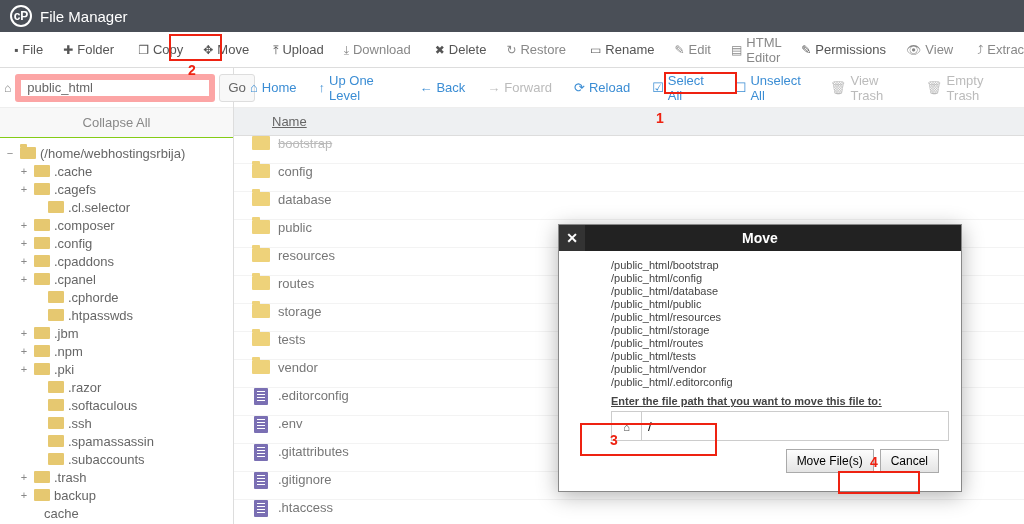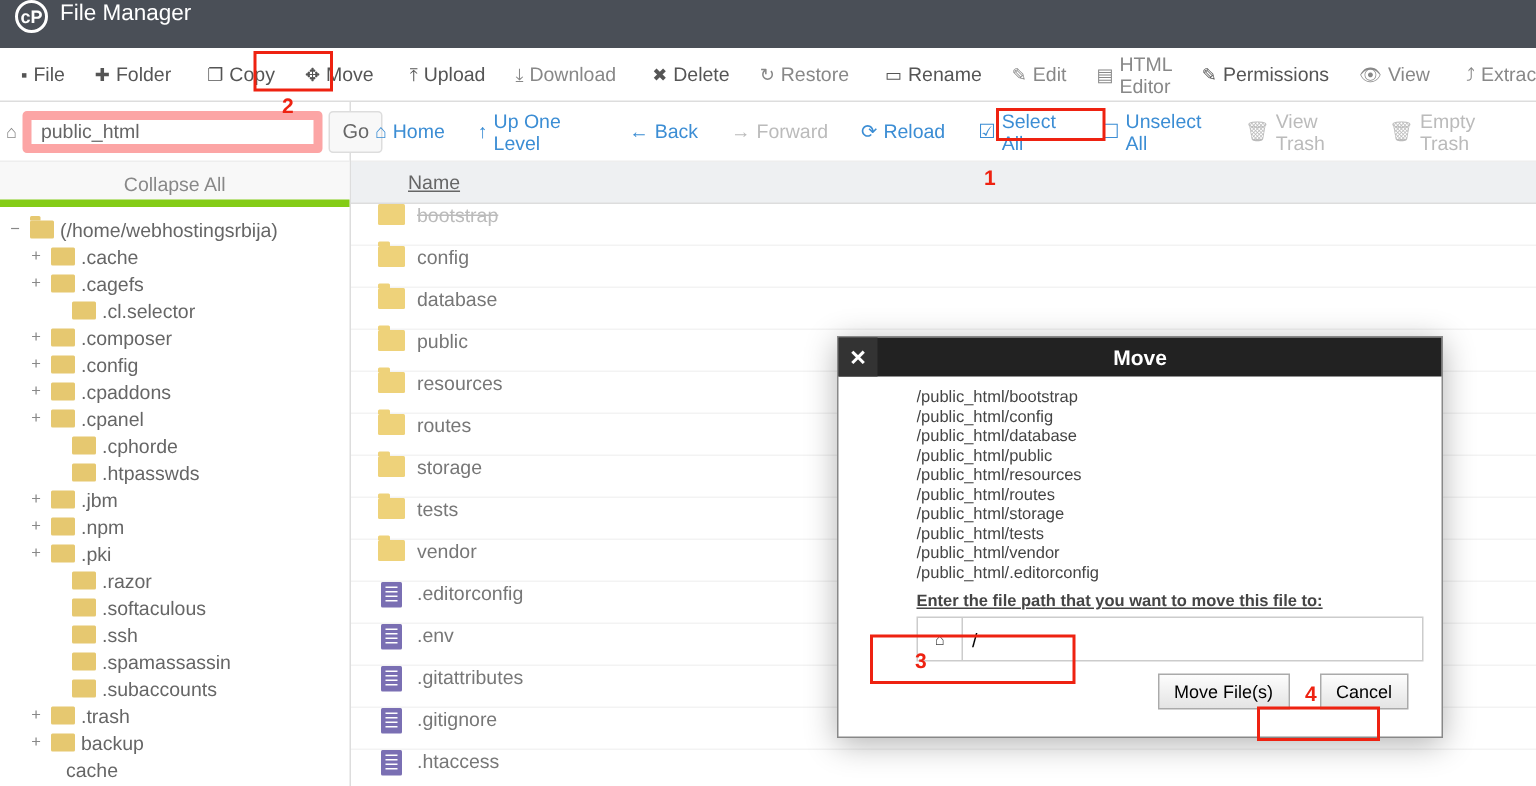--- a/index.html
+++ b/index.html
@@ -1,29 +1,29 @@
 <!DOCTYPE html>
 <html><head>
   <meta charset="utf-8">
   <style>
     * { margin:0; padding:0; box-sizing:border-box; font-family:Arial,sans-serif; }
     body { width:1024px; height:524px; overflow:hidden; background:#fff; font-size:13px; color:#555; position:relative; }
-    .topbar { background:#4a4f57; color:#fff; height:32px; display:flex; padding:0 10px; font-size:15px; }
+    .topbar { background:#4a4f57; color:#fff; height:32px; display:flex; align-items:center; padding:0 10px; font-size:15px; }
     .topbar .logo { width:22px; height:22px; border:2px solid #fff; border-radius:50%; margin-right:8px; display:inline-flex; align-items:center; justify-content:center; font-size:12px; font-weight:bold; }
     .toolbar1 { background:#fff; border-bottom:1px solid #ddd; height:36px; display:flex; align-items:center; padding:0 4px; }
     .tb1-item { padding:0 10px; height:36px; display:flex; align-items:center; color:#888; cursor:pointer; gap:4px; }
     .tb1-item.dk { color:#555; }
     .divider { width:1px; height:22px; background:#ddd; margin:0 2px; }
     .mainrow { display:flex; height:calc(524px - 32px - 36px); }
     .leftcol { width:234px; border-right:1px solid #ddd; display:flex; flex-direction:column; }
     .pathbar { height:40px; display:flex; align-items:center; padding:4px; gap:4px; border-bottom:1px solid #eee; }
     .home-ic { width:24px; text-align:center; color:#888; }
     .path-in { flex:1; height:28px; border:6px solid #fca5a5; border-radius:3px; padding:0 6px; font-size:13px; color:#666; background:#fff; }
     .go-btn { height:28px; padding:0 8px; border:1px solid #ddd; border-radius:3px; background:#f8f8f8; color:#666; cursor:pointer; }
-    .collapse { height:30px; text-align:center; line-height:30px; color:#888; border-bottom:5px solid #84cc16; background:#f8f8f8; }
+    .collapse { height:30px; text-align:center; line-height:30px; color:#888; border-bottom:1px solid #84cc16; background:#f8f8f8; }
     .tree { flex:1; overflow:auto; padding:6px 4px; font-size:13px; }
     .tree-row { display:flex; align-items:center; height:18px; white-space:nowrap; color:#666; }
     .pl0{padding-left:0} .pl1{padding-left:14px} .pl2{padding-left:28px}
     .exp { width:12px; text-align:center; color:#888; font-size:11px; display:inline-block; }
     .fld { display:inline-block; width:16px; height:12px; background:#e6c870; margin:0 4px; border-radius:1px; position:relative; }
     .fld.open::before { content:""; position:absolute; left:0; top:-3px; width:7px; height:3px; background:#e6c870; border-radius:1px 1px 0 0; }
     .rightcol { flex:1; display:flex; flex-direction:column; overflow:hidden; }
     .toolbar2 { height:40px; display:flex; align-items:center; padding:0 6px; gap:2px; border-bottom:1px solid #eee; }
     .tb2-item { padding:0 10px; height:30px; display:flex; align-items:center; color:#bbb; cursor:pointer; gap:4px; border-radius:3px; }
     .tb2-item.blue { color:#3b8dd4; }
@@ -39,21 +39,21 @@
     .dlg-hd { background:#222; color:#fff; height:26px; display:flex; align-items:center; font-weight:bold; font-size:14px; }
     .dlg-close { width:26px; text-align:center; cursor:pointer; background:#333; height:26px; line-height:26px;}
     .dlg-title { flex:1; text-align:center; padding-right:26px; }
     .dlg-body { padding:8px 12px 10px 12px; font-size:11px; color:#444; position:relative;margin-left:40px; }
     .plist { max-height:130px; overflow-y:scroll; border:none; line-height:13px; padding-right:6px; margin-bottom:6px; }
     .plist::-webkit-scrollbar{width:16px;} .plist::-webkit-scrollbar-track{background:#eee;} .plist::-webkit-scrollbar-thumb{background:#ccc;border:1px solid #aaa;}
     .prompt { font-size:11px; text-decoration:underline; margin:6px 0 4px; font-weight:bold; }
     .dest-row { display:flex; align-items:center; height:30px; border:1px solid #ccc; }
     .dest-ic { width:30px; text-align:center; border-right:1px solid #ccc; height:100%; line-height:30px; color:#444; }
     .dest-in { flex:1; border:none; padding:0 6px; height:100%; font-size:13px; }
-    .dlg-ft { display:flex; justify-content:flex-end; gap:20px; padding:8px 10px; }
+    .dlg-ft { display:flex; justify-content:flex-end; gap:6px; padding:8px 10px; }
     .dlg-btn { padding:4px 10px; border:1px solid #aaa; background:linear-gradient(#fdfdfd,#e4e4e4); cursor:pointer; font-size:12px; }
     
     .hl { position:absolute; border:2px solid #e21; z-index:60; pointer-events:none; }
     .hl-lbl { position:absolute; color:#e21; font-size:14px; font-weight:bold; z-index:61; }
     
     .ico{font-family:Arial;font-size:12px;display:inline-block;}
   </style>
 </head>
 <body>
 
@@ -353,22 +353,22 @@
     <div class="dlg-close">✕</div>
     <div class="dlg-title">Move</div>
   </div>
   <div class="dlg-body">
     <div class="plist" id="dlg-paths">
         <div>/public_html/bootstrap</div>
         <div>/public_html/config</div>
         <div>/public_html/database</div>
         <div>/public_html/public</div>
         <div>/public_html/resources</div>
+        <div>/public_html/storage</div>
         <div>/public_html/routes</div>
-        <div>/public_html/storage</div>
         <div>/public_html/tests</div>
         <div>/public_html/vendor</div>
         <div>/public_html/.editorconfig</div>
       </div>
     <div class="prompt">Enter the file path that you want to move this file to:</div>
     <div class="dest-row">
       <div class="dest-ic">⌂</div>
       <input class="dest-in" value="/" style="">
     </div>
     <div class="dlg-ft">

